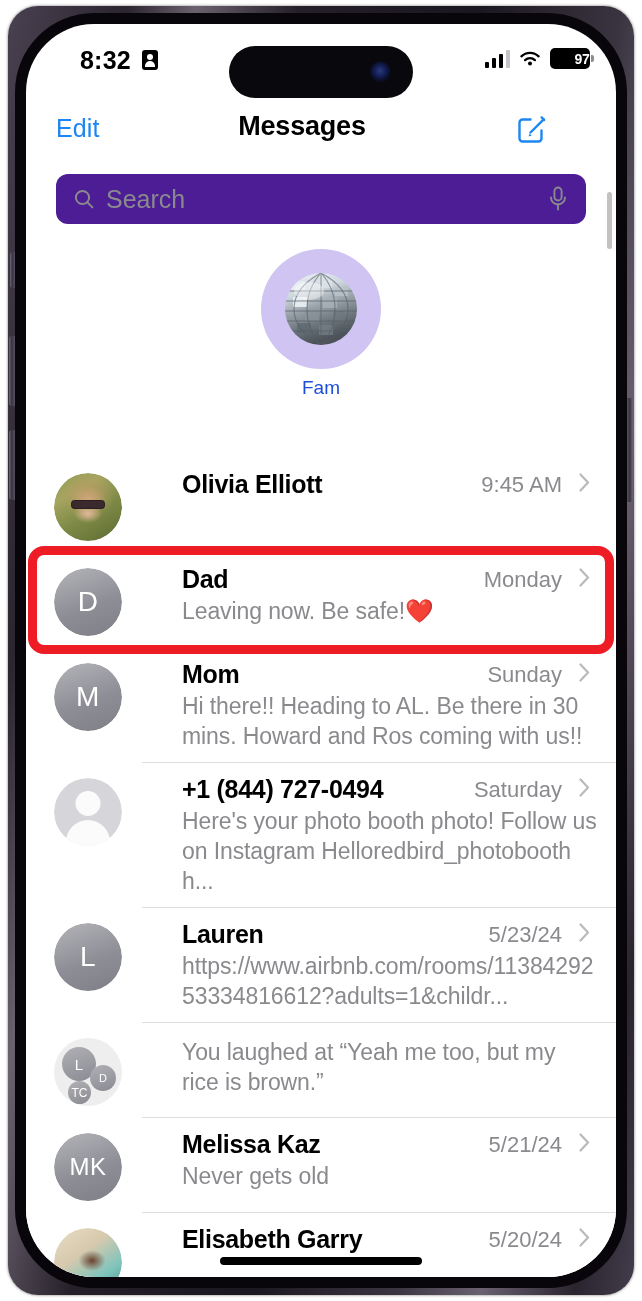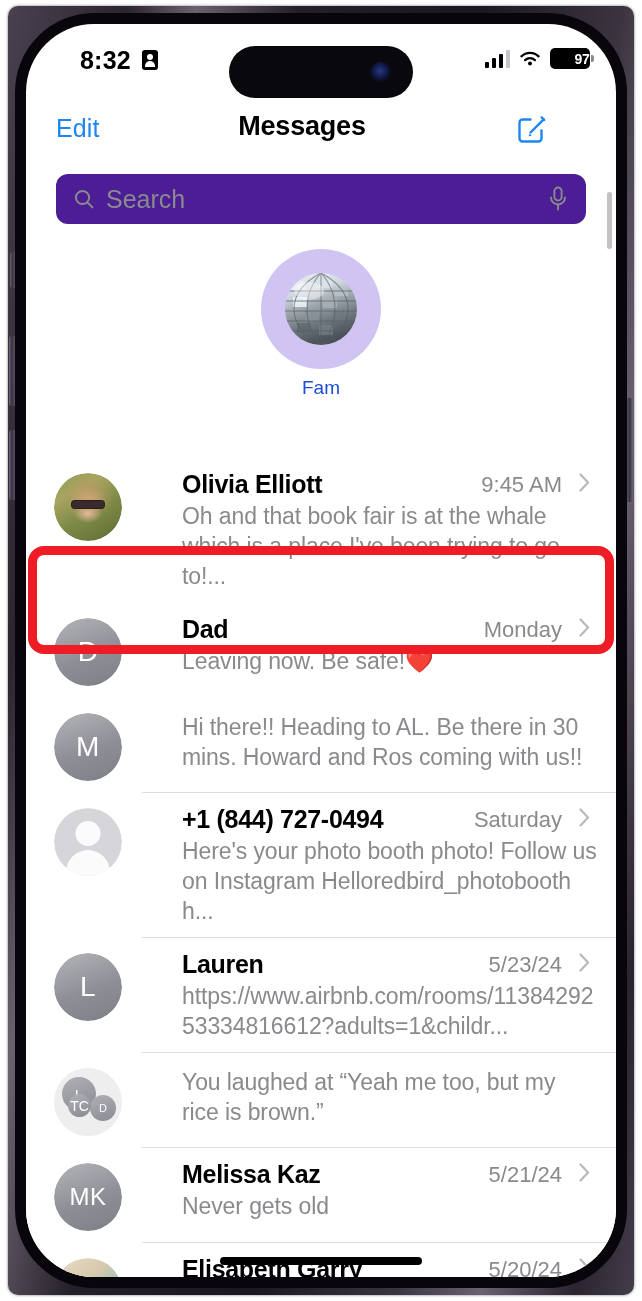--- a/index.html
+++ b/index.html
@@ -8,21 +8,21 @@
     background: #ffffff;
     font-family: "Liberation Sans", sans-serif;
     overflow: hidden;
   }
 
   
   #phone-frame {
     position: absolute;
     left: 8px; top: 6px;
     width: 626px; height: 1289px;
-    border-radius: 10px;
+    border-radius: 30px;
     background: linear-gradient(100deg,#4a4150 0%,#2b2530 14%,#6b6270 22%,#241f28 34%,#1b1720 55%,#3a3440 72%,#6a6171 82%,#2a242f 93%,#443d4c 100%);
     box-shadow: 0 0 3px rgba(0,0,0,.55);
   }
   #frame-inner-bezel {
     position: absolute;
     left: 7px; top: 7px; right: 7px; bottom: 7px;
     border-radius: 79px;
     background: #08060a;
   }
   #screen {
@@ -268,21 +268,21 @@
   .group-avatar .g {
     position: absolute;
     border-radius: 50%;
     background: linear-gradient(160deg,#b0b0b6,#8a8a92);
     color: #fff;
     display: flex; align-items: center; justify-content: center;
     font-weight: 500;
   }
   .g-l  { width: 34px; height: 34px; left: 8px;  top: 9px;  font-size: 15px; }
   .g-d  { width: 26px; height: 26px; left: 36px; top: 27px; font-size: 11px; }
-  .g-tc { width: 23px; height: 23px; left: 14px; top: 26px; font-size: 14px; }
+  .g-tc { width: 23px; height: 23px; left: 14px; top: 43px; font-size: 12px; }
 
   
   .avatar-person {
     width: 100%; height: 100%;
     border-radius: 50%;
     background: #d6d6da;
     position: relative;
   }
   .avatar-person::before {
     content: ""; position: absolute;
@@ -459,21 +459,20 @@
           <div class="avatar-photo-olivia"></div>
         </div>
         <div class="row-body">
           <div class="row-top">
             <span class="row-name">Olivia Elliott</span>
             <span class="row-time">9:45 AM</span>
             <svg class="row-chevron" viewBox="0 0 11 19">
               <path d="M1.5 1.5L9 9.5 1.5 17.5" stroke="#b9b9be" stroke-width="2.2" fill="none" stroke-linecap="round" stroke-linejoin="round"></path>
             </svg>
           </div>
-          <div class="row-preview">Oh and that book fair is at the whale which is a place I've been trying to go to!...</div>
         </div>
       </div>
 
       <div class="conversation-row">
         <div class="row-avatar">
           <div class="avatar-initials">D</div>
         </div>
         <div class="row-body">
           <div class="row-top">
             <span class="row-name">Dad</span>
@@ -484,20 +483,27 @@
           </div>
           <div class="row-preview">Leaving now.  Be safe!❤️</div>
         </div>
       </div>
 
       <div class="conversation-row">
         <div class="row-avatar">
           <div class="avatar-initials">M</div>
         </div>
         <div class="row-body">
+          <div class="row-top">
+            <span class="row-name">Mom</span>
+            <span class="row-time">Sunday</span>
+            <svg class="row-chevron" viewBox="0 0 11 19">
+              <path d="M1.5 1.5L9 9.5 1.5 17.5" stroke="#b9b9be" stroke-width="2.2" fill="none" stroke-linecap="round" stroke-linejoin="round"></path>
+            </svg>
+          </div>
           <div class="row-preview">Hi there!! Heading to AL. Be there in 30 mins. Howard and Ros coming with us!!</div>
         </div>
         <div class="row-divider"></div>
       </div>
 
       <div class="conversation-row">
         <div class="row-avatar">
           <div class="avatar-person"></div>
         </div>
         <div class="row-body">

